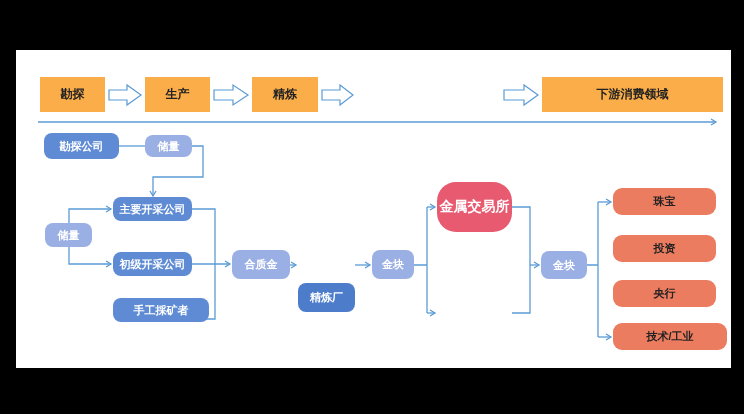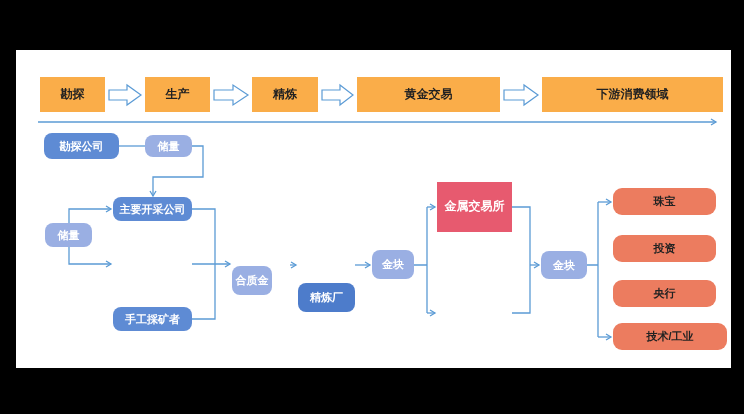--- a/index.html
+++ b/index.html
@@ -7,21 +7,21 @@
           font-family:"Liberation Sans","DejaVu Sans",sans-serif;}
   #panel{position:absolute;left:16px;top:50px;width:715px;height:318px;background:var(--panel,#fff);}
   svg{position:absolute;left:0;top:0;}
   .box{position:absolute;display:flex;align-items:center;justify-content:center;
        font-weight:bold;box-sizing:border-box;text-align:left;line-height:1.1;}
   .step{background:var(--process_box,#FAAD49);color:#222;font-size:12px;}
   .nb{border-radius:8px;color:#fff;font-size:11px;}
   .mid{background:var(--node_blue_mid,#5E8BD4);}
   .light{background:var(--node_blue_light,#9AAFE3);}
   .dark{background:var(--node_blue_dark,#4D7CCB);margin-top:33px;}
-  .pink{background:var(--node_pink,#E75A6F);border-radius:0;color:#fff;font-size:12px;}
+  .pink{background:var(--node_pink,#E75A6F);border-radius:19px;color:#fff;font-size:14px;}
   .salmon{background:var(--node_salmon,#EC7C5F);border-radius:9px;color:#222;font-size:11px;}
   .cline{stroke:var(--connector,#5B9BD5);fill:none;stroke-width:1.3px;}
   .blockarrow{fill:#fff;stroke:var(--connector,#5B9BD5);stroke-width:1.2px;}
 </style>
 </head>
 <body>
 
 <div id="canvas">
   <div id="panel"></div>
 
@@ -53,29 +53,29 @@
     <path class="cline" d="M512,207 H530 V313 H512"></path>
     <path class="cline" d="M530,265 H539" marker-end="url(#arr)"></path>
     <path class="cline" d="M587,265 H598 M598,202 V337"></path>
     <path class="cline" d="M598,202 H611" marker-end="url(#arr)"></path>
     <path class="cline" d="M598,337 H611" marker-end="url(#arr)"></path>
   </svg>
 
   <div class="box step" style="left:40px;top:77px;width:65px;height:35px">勘探</div>
   <div class="box step" style="left:145px;top:77px;width:65px;height:35px">生产</div>
   <div class="box step" style="left:252px;top:77px;width:66px;height:35px">精炼</div>
-  <div class="box step" style="left:357px;top:77px;width:143px;height:35px">黄金交易</div>
   <div class="box step" style="left:542px;top:77px;width:181px;height:35px">下游消费领域</div>
 
   <div class="box nb mid" style="left:44px;top:133px;width:75px;height:26px">勘探公司</div>
   <div class="box nb light" style="left:145px;top:135px;width:47px;height:22px">储量</div>
   <div class="box nb light" style="left:45px;top:223px;width:47px;height:24px">储量</div>
   <div class="box nb mid" style="left:113px;top:197px;width:79px;height:24px">主要开采公司</div>
-  <div class="box nb mid" style="left:113px;top:307px;width:79px;height:24px">手工採矿者</div>
-  <div class="box nb light" style="left:232px;top:266px;width:40px;height:29px">合质金</div>
+  <div class="box nb mid" style="left:113px;top:252px;width:79px;height:24px">初级开采公司</div>
+  <div class="box nb mid" style="left:113px;top:298px;width:96px;height:24px">手工採矿者</div>
+  <div class="box nb light" style="left:232px;top:250px;width:58px;height:29px">合质金</div>
   <div class="box nb dark" style="left:298px;top:250px;width:57px;height:29px">精炼厂</div>
   <div class="box nb light" style="left:372px;top:250px;width:42px;height:29px">金块</div>
   <div class="box pink" style="left:437px;top:182px;width:75px;height:50px">金属交易所</div>
   <div class="box nb light" style="left:541px;top:251px;width:46px;height:28px">金块</div>
   <div class="box salmon" style="left:613px;top:188px;width:103px;height:27px">珠宝</div>
   <div class="box salmon" style="left:613px;top:235px;width:103px;height:27px">投资</div>
   <div class="box salmon" style="left:613px;top:280px;width:103px;height:27px">央行</div>
   <div class="box salmon" style="left:613px;top:323px;width:114px;height:27px">技术/工业</div>
 </div>
 

